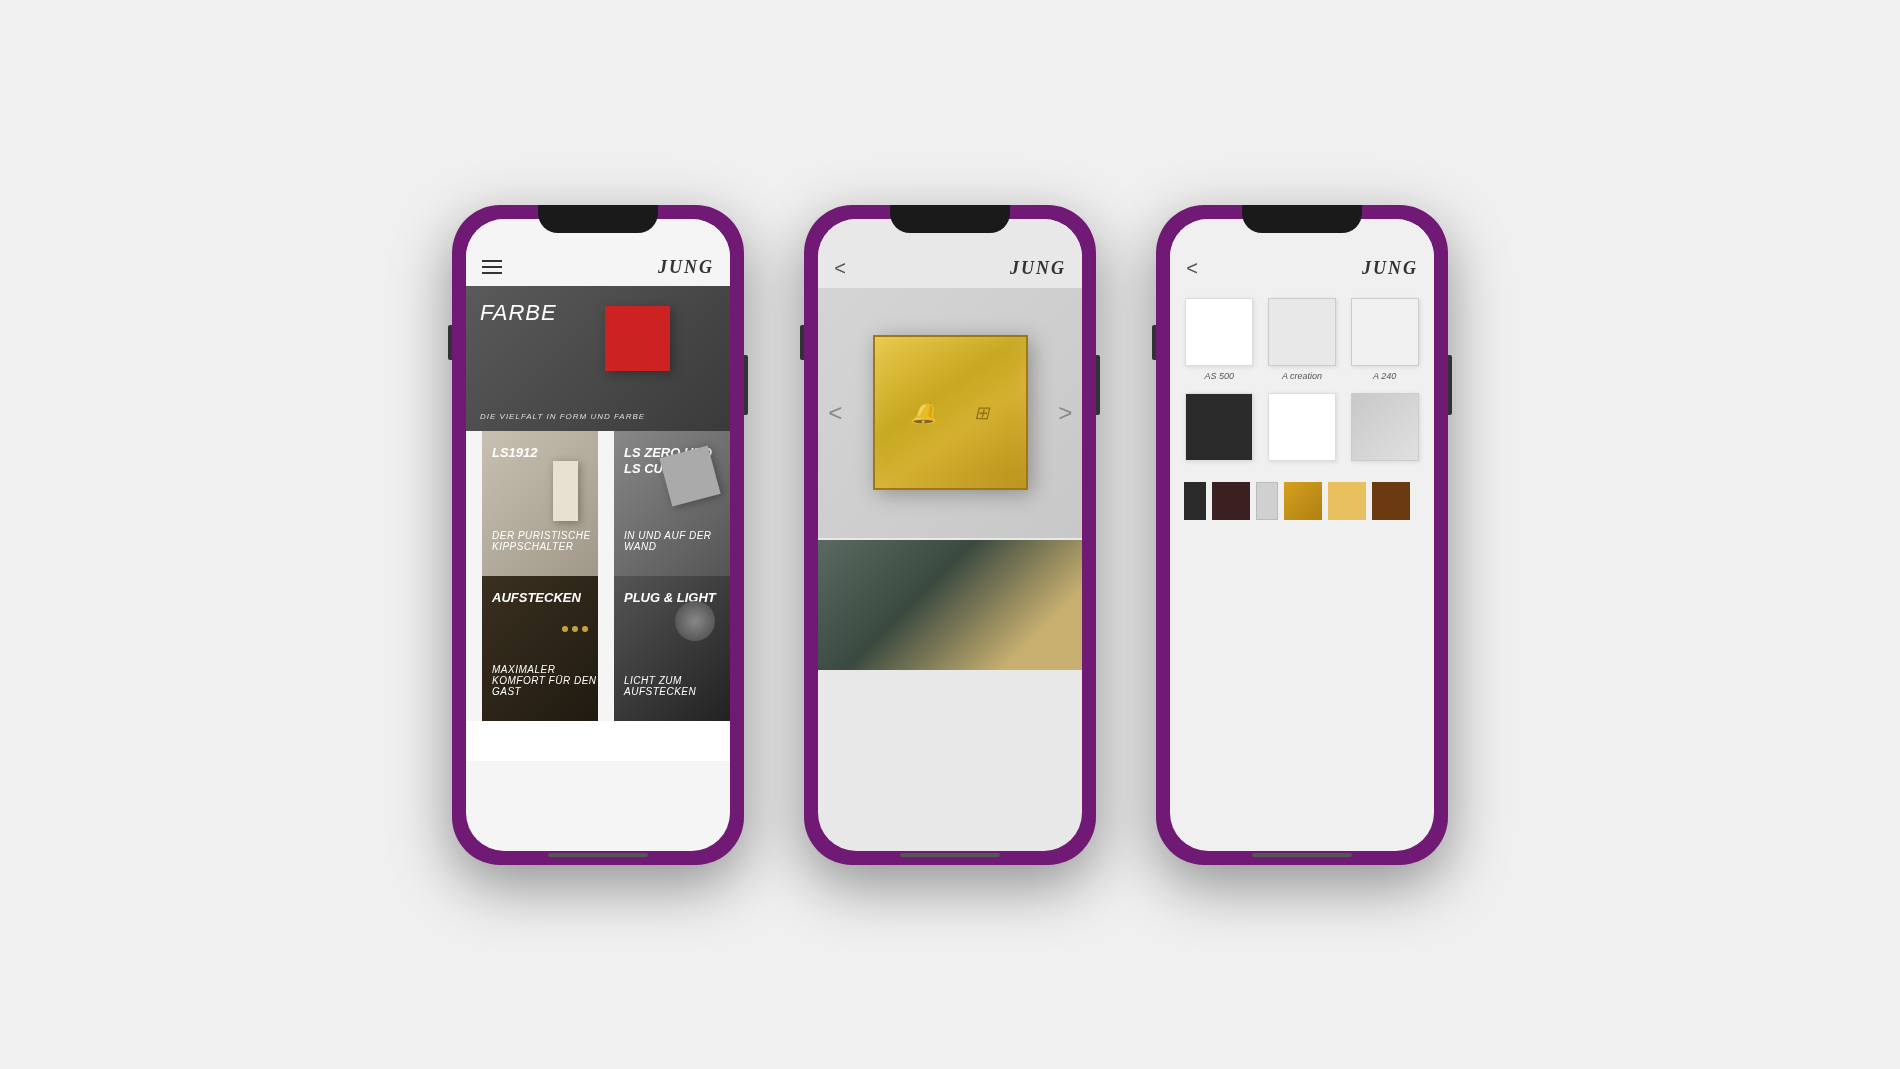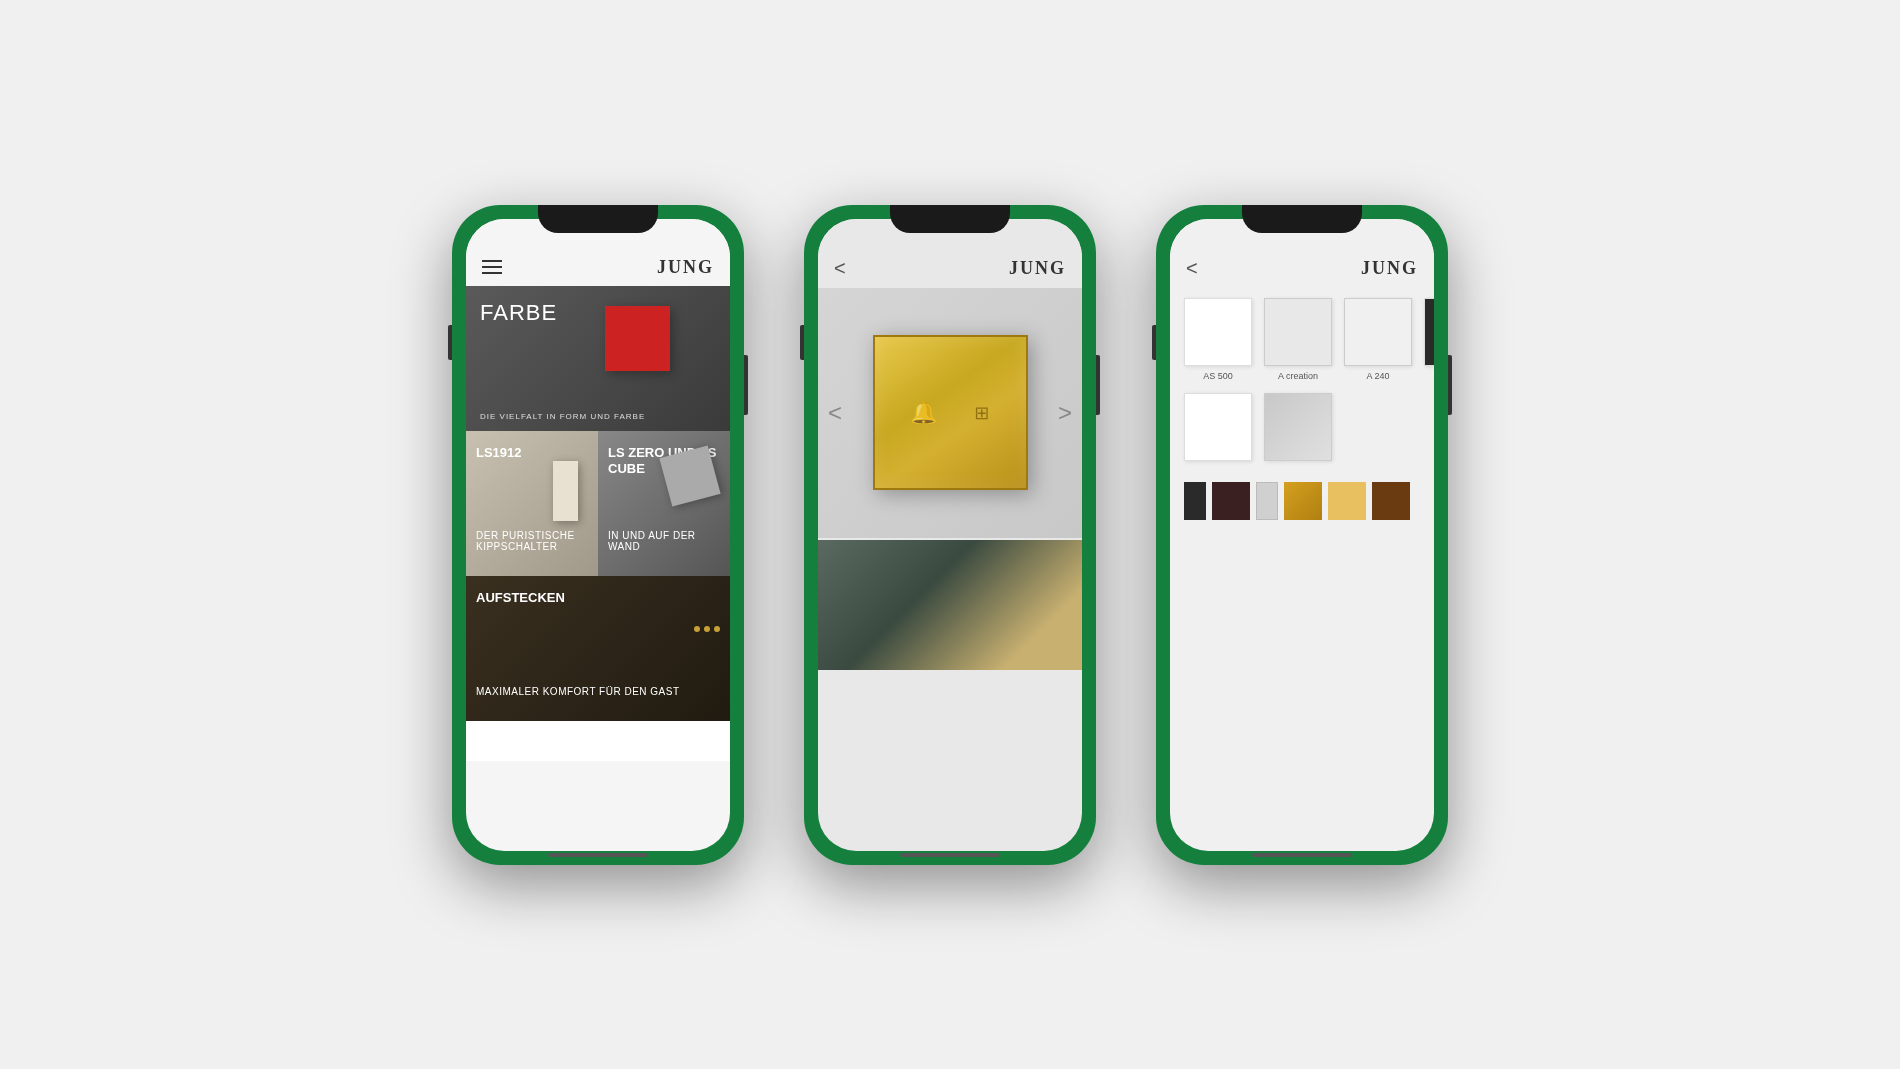--- a/index.html
+++ b/index.html
@@ -12,25 +12,26 @@
       justify-content: center;
       gap: 60px;
       font-family: -apple-system, BlinkMacSystemFont, 'Helvetica Neue', Arial, sans-serif;
       overflow: hidden;
     }
 
     
     .phone {
       width: 292px;
       height: 660px;
-      background: #15803d;
+      background: #701a75;
       border-radius: 48px;
       position: relative;
       box-shadow: 0 20px 60px rgba(0,0,0,0.4);
       padding: 14px;
+      font-style: italic;
     }
     .phone-inner {
       width: 100%;
       height: 100%;
       background: #fff;
       border-radius: 38px;
       overflow: hidden;
       position: relative;
     }
     
@@ -151,20 +152,21 @@
     }
 
     .grid-row {
       display: flex;
       height: 145px;
     }
     .grid-cell {
       flex: 1;
       position: relative;
       overflow: hidden;
+      margin-left: 16px;
     }
     .grid-cell-text {
       position: absolute;
       bottom: 24px;
       left: 10px;
       color: #fff;
       font-size: 10px;
       letter-spacing: 0.5px;
       text-transform: uppercase;
     }
@@ -348,21 +350,21 @@
       background: #f0f0f0;
       padding: 38px 16px 8px 16px;
       display: flex;
       align-items: center;
       justify-content: space-between;
     }
 
     .design-grid {
       padding: 10px 14px;
       display: grid;
-      grid-template-columns: repeat(4, 1fr);
+      grid-template-columns: repeat(3, 1fr);
       gap: 12px;
       background: #f0f0f0;
     }
     .design-item {
       display: flex;
       flex-direction: column;
       align-items: center;
       gap: 5px;
     }
     .design-swatch {
@@ -456,20 +458,25 @@
     <div class="grid-row">
       <div class="grid-cell cell-hospitality">
         <div class="grid-cell-title">AUFSTECKEN</div>
         <div class="hosp-lights">
           <div class="hosp-light"></div>
             <div class="hosp-light"></div>
             <div class="hosp-light"></div>
         </div>
         <div class="grid-cell-text">Maximaler Komfort für den Gast</div>
       </div>
+      <div class="grid-cell cell-plug">
+        <div class="grid-cell-title">PLUG &amp; LIGHT</div>
+        <div class="plug-deco"></div>
+        <div class="grid-cell-text">LICHT ZUM AUFSTECKEN</div>
+      </div>
     </div>
 
     <div style="background:#fff; flex:1; min-height:40px;"></div>
   </div>
 </div>
 
 <div class="phone phone2">
   <div class="notch"></div>
   <div class="home-bar"></div>
   <div class="phone-inner">

